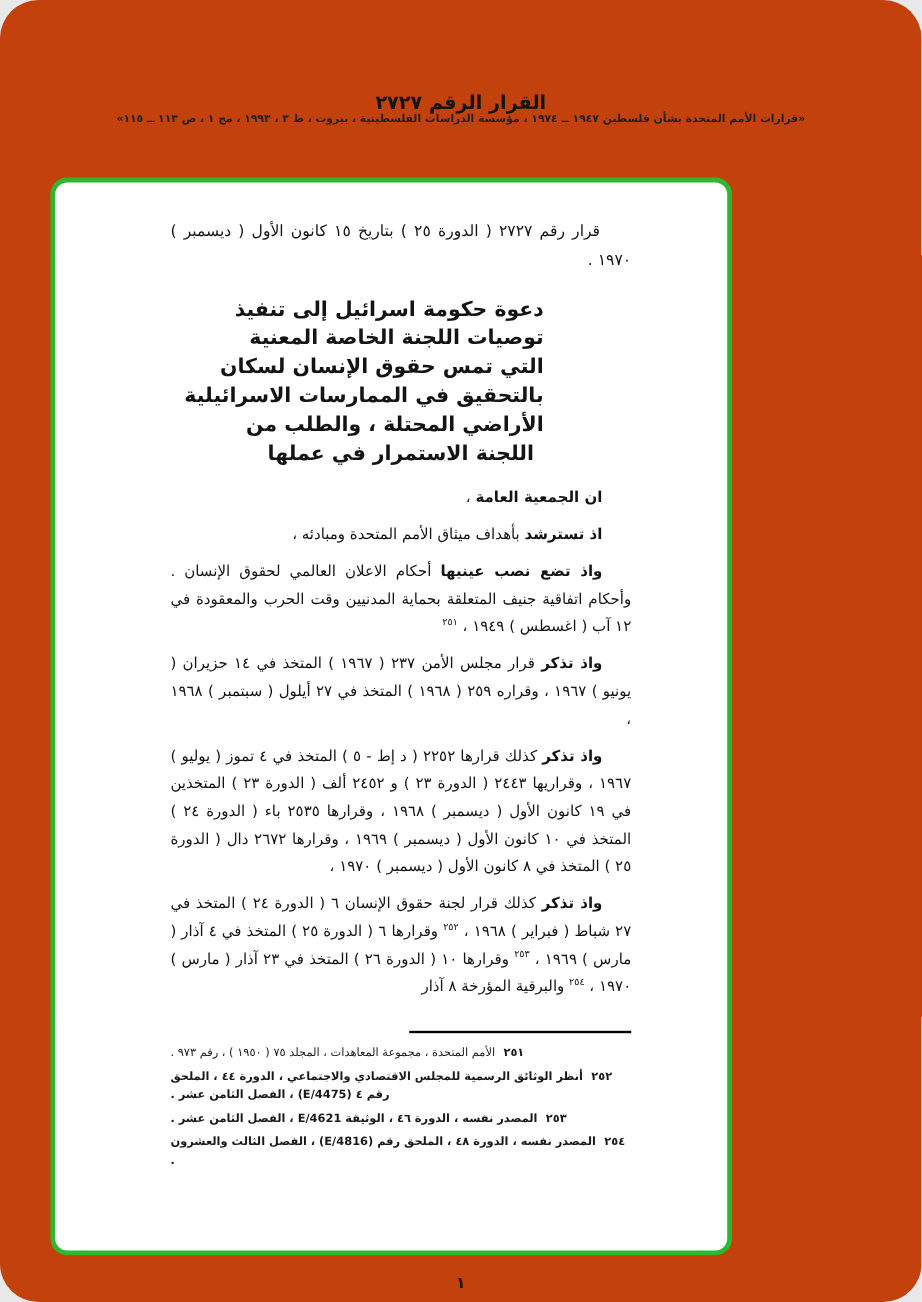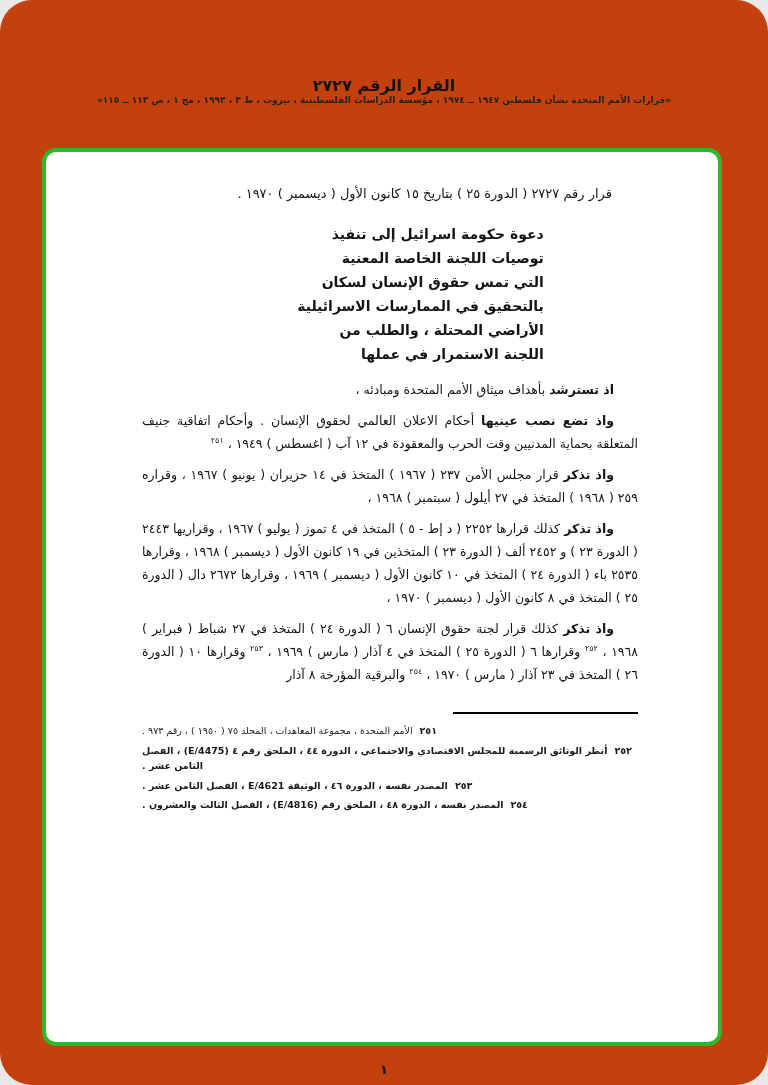--- a/index.html
+++ b/index.html
@@ -27,39 +27,40 @@
     padding: 0 40px;
     text-align: center;
     font-size: 9px;
     font-weight: 700;
     color: #222;
   }
   .frame {
     position: absolute;
     top: 148px;
     left: 42px;
-    width: 680px;
+    width: 568px;
     height: 898px;
     border: 4px solid #2db92d;
     border-radius: 14px;
     padding: 30px 80px 18px 96px;
     background: #fff;
   }
   .intro {
     font-size: 13px;
     line-height: 24px;
     text-align: justify;
     text-indent: 26px;
   }
   .summary {
     width: 62%;
     margin: 16px auto 12px auto;
     font-weight: 700;
-    font-size: 14px;
+    font-size: 17px;
     line-height: 24px;
+    text-align: center;
   }
   .summary-line { white-space: nowrap; }
   .para {
     font-size: 12.5px;
     line-height: 23px;
     text-align: justify;
     text-indent: 24px;
     margin-top: 8px;
   }
   .para.opening { text-align: right; }
@@ -105,20 +106,21 @@
 
     <div class="summary">
       <div class="summary-line">دعوة حكومة اسرائيل إلى تنفيذ</div>
       <div class="summary-line">توصيات اللجنة الخاصة المعنية</div>
       <div class="summary-line">التي تمس حقوق الإنسان لسكان</div>
       <div class="summary-line">بالتحقيق في الممارسات الاسرائيلية</div>
       <div class="summary-line">الأراضي المحتلة ، والطلب من</div>
       <div class="summary-line">اللجنة الاستمرار في عملها</div>
     </div>
 
+    <p class="para opening"><span class="lead">ان الجمعية العامة</span><span> ،</span></p>
     <p class="para"><span class="lead">اذ تسترشد</span><span> بأهداف ميثاق الأمم المتحدة ومبادئه ،</span></p>
     <p class="para"><span class="lead">واذ تضع نصب عينيها</span><span> أحكام الاعلان العالمي لحقوق الإنسان . وأحكام اتفاقية جنيف المتعلقة بحماية المدنيين وقت الحرب والمعقودة في ١٢ آب ( اغسطس ) ١٩٤٩ ، </span><sup>٢٥١</sup></p>
     <p class="para"><span class="lead">واذ تذكر</span><span> قرار مجلس الأمن ٢٣٧ ( ١٩٦٧ ) المتخذ في ١٤ حزيران ( يونيو ) ١٩٦٧ ، وقراره ٢٥٩ ( ١٩٦٨ ) المتخذ في ٢٧ أيلول ( سبتمبر ) ١٩٦٨ ،</span></p>
     <p class="para"><span class="lead">واذ تذكر</span><span> كذلك قرارها ٢٢٥٢ ( د إط - ٥ ) المتخذ في ٤ تموز ( يوليو ) ١٩٦٧ ، وقراريها ٢٤٤٣ ( الدورة ٢٣ ) و ٢٤٥٢ ألف ( الدورة ٢٣ ) المتخذين في ١٩ كانون الأول ( ديسمبر ) ١٩٦٨ ، وقرارها ٢٥٣٥ باء ( الدورة ٢٤ ) المتخذ في ١٠ كانون الأول ( ديسمبر ) ١٩٦٩ ، وقرارها ٢٦٧٢ دال ( الدورة ٢٥ ) المتخذ في ٨ كانون الأول ( ديسمبر ) ١٩٧٠ ،</span></p>
     <p class="para"><span class="lead">واذ تذكر</span><span> كذلك قرار لجنة حقوق الإنسان ٦ ( الدورة ٢٤ ) المتخذ في ٢٧ شباط ( فبراير ) ١٩٦٨ ، </span><sup>٢٥٢</sup><span> وقرارها ٦ ( الدورة ٢٥ ) المتخذ في ٤ آذار ( مارس ) ١٩٦٩ ، </span><sup>٢٥٣</sup><span> وقرارها ١٠ ( الدورة ٢٦ ) المتخذ في ٢٣ آذار ( مارس ) ١٩٧٠ ، </span><sup>٢٥٤</sup><span> والبرقية المؤرخة ٨ آذار</span></p>
 
     <div class="fn-rule"></div>
 
     <div class="footnotes">
       <div class="footnote">

